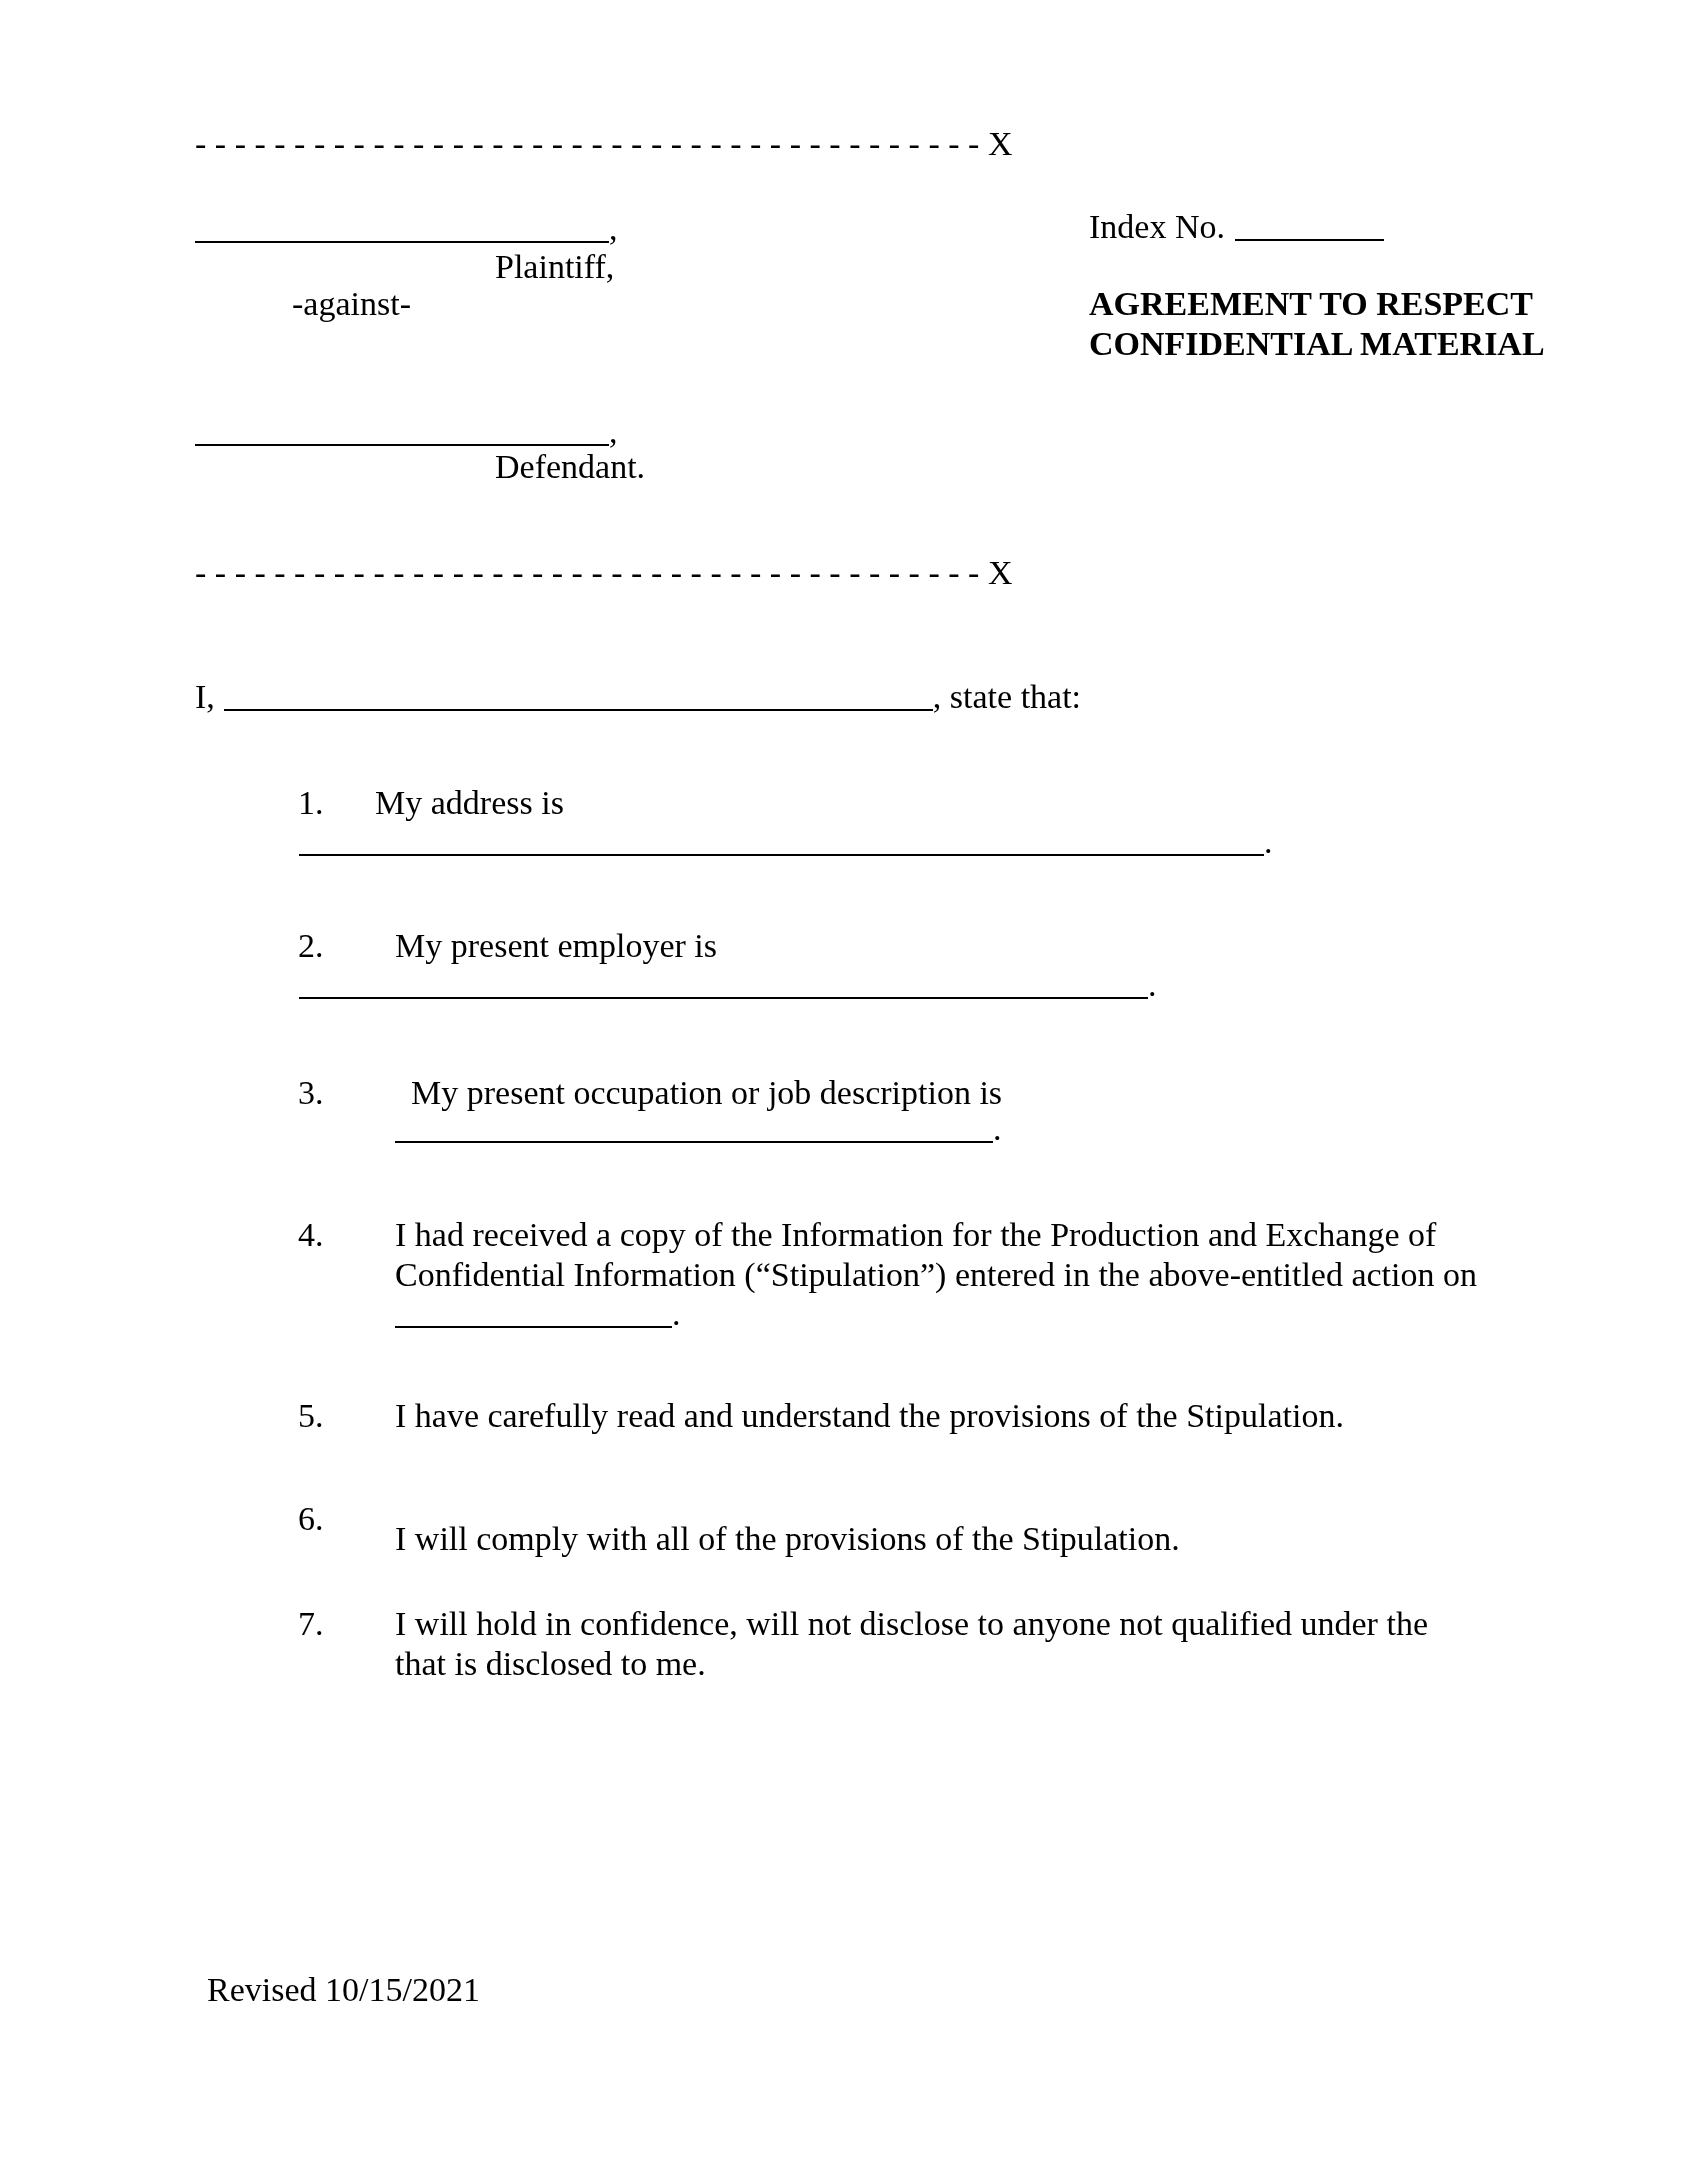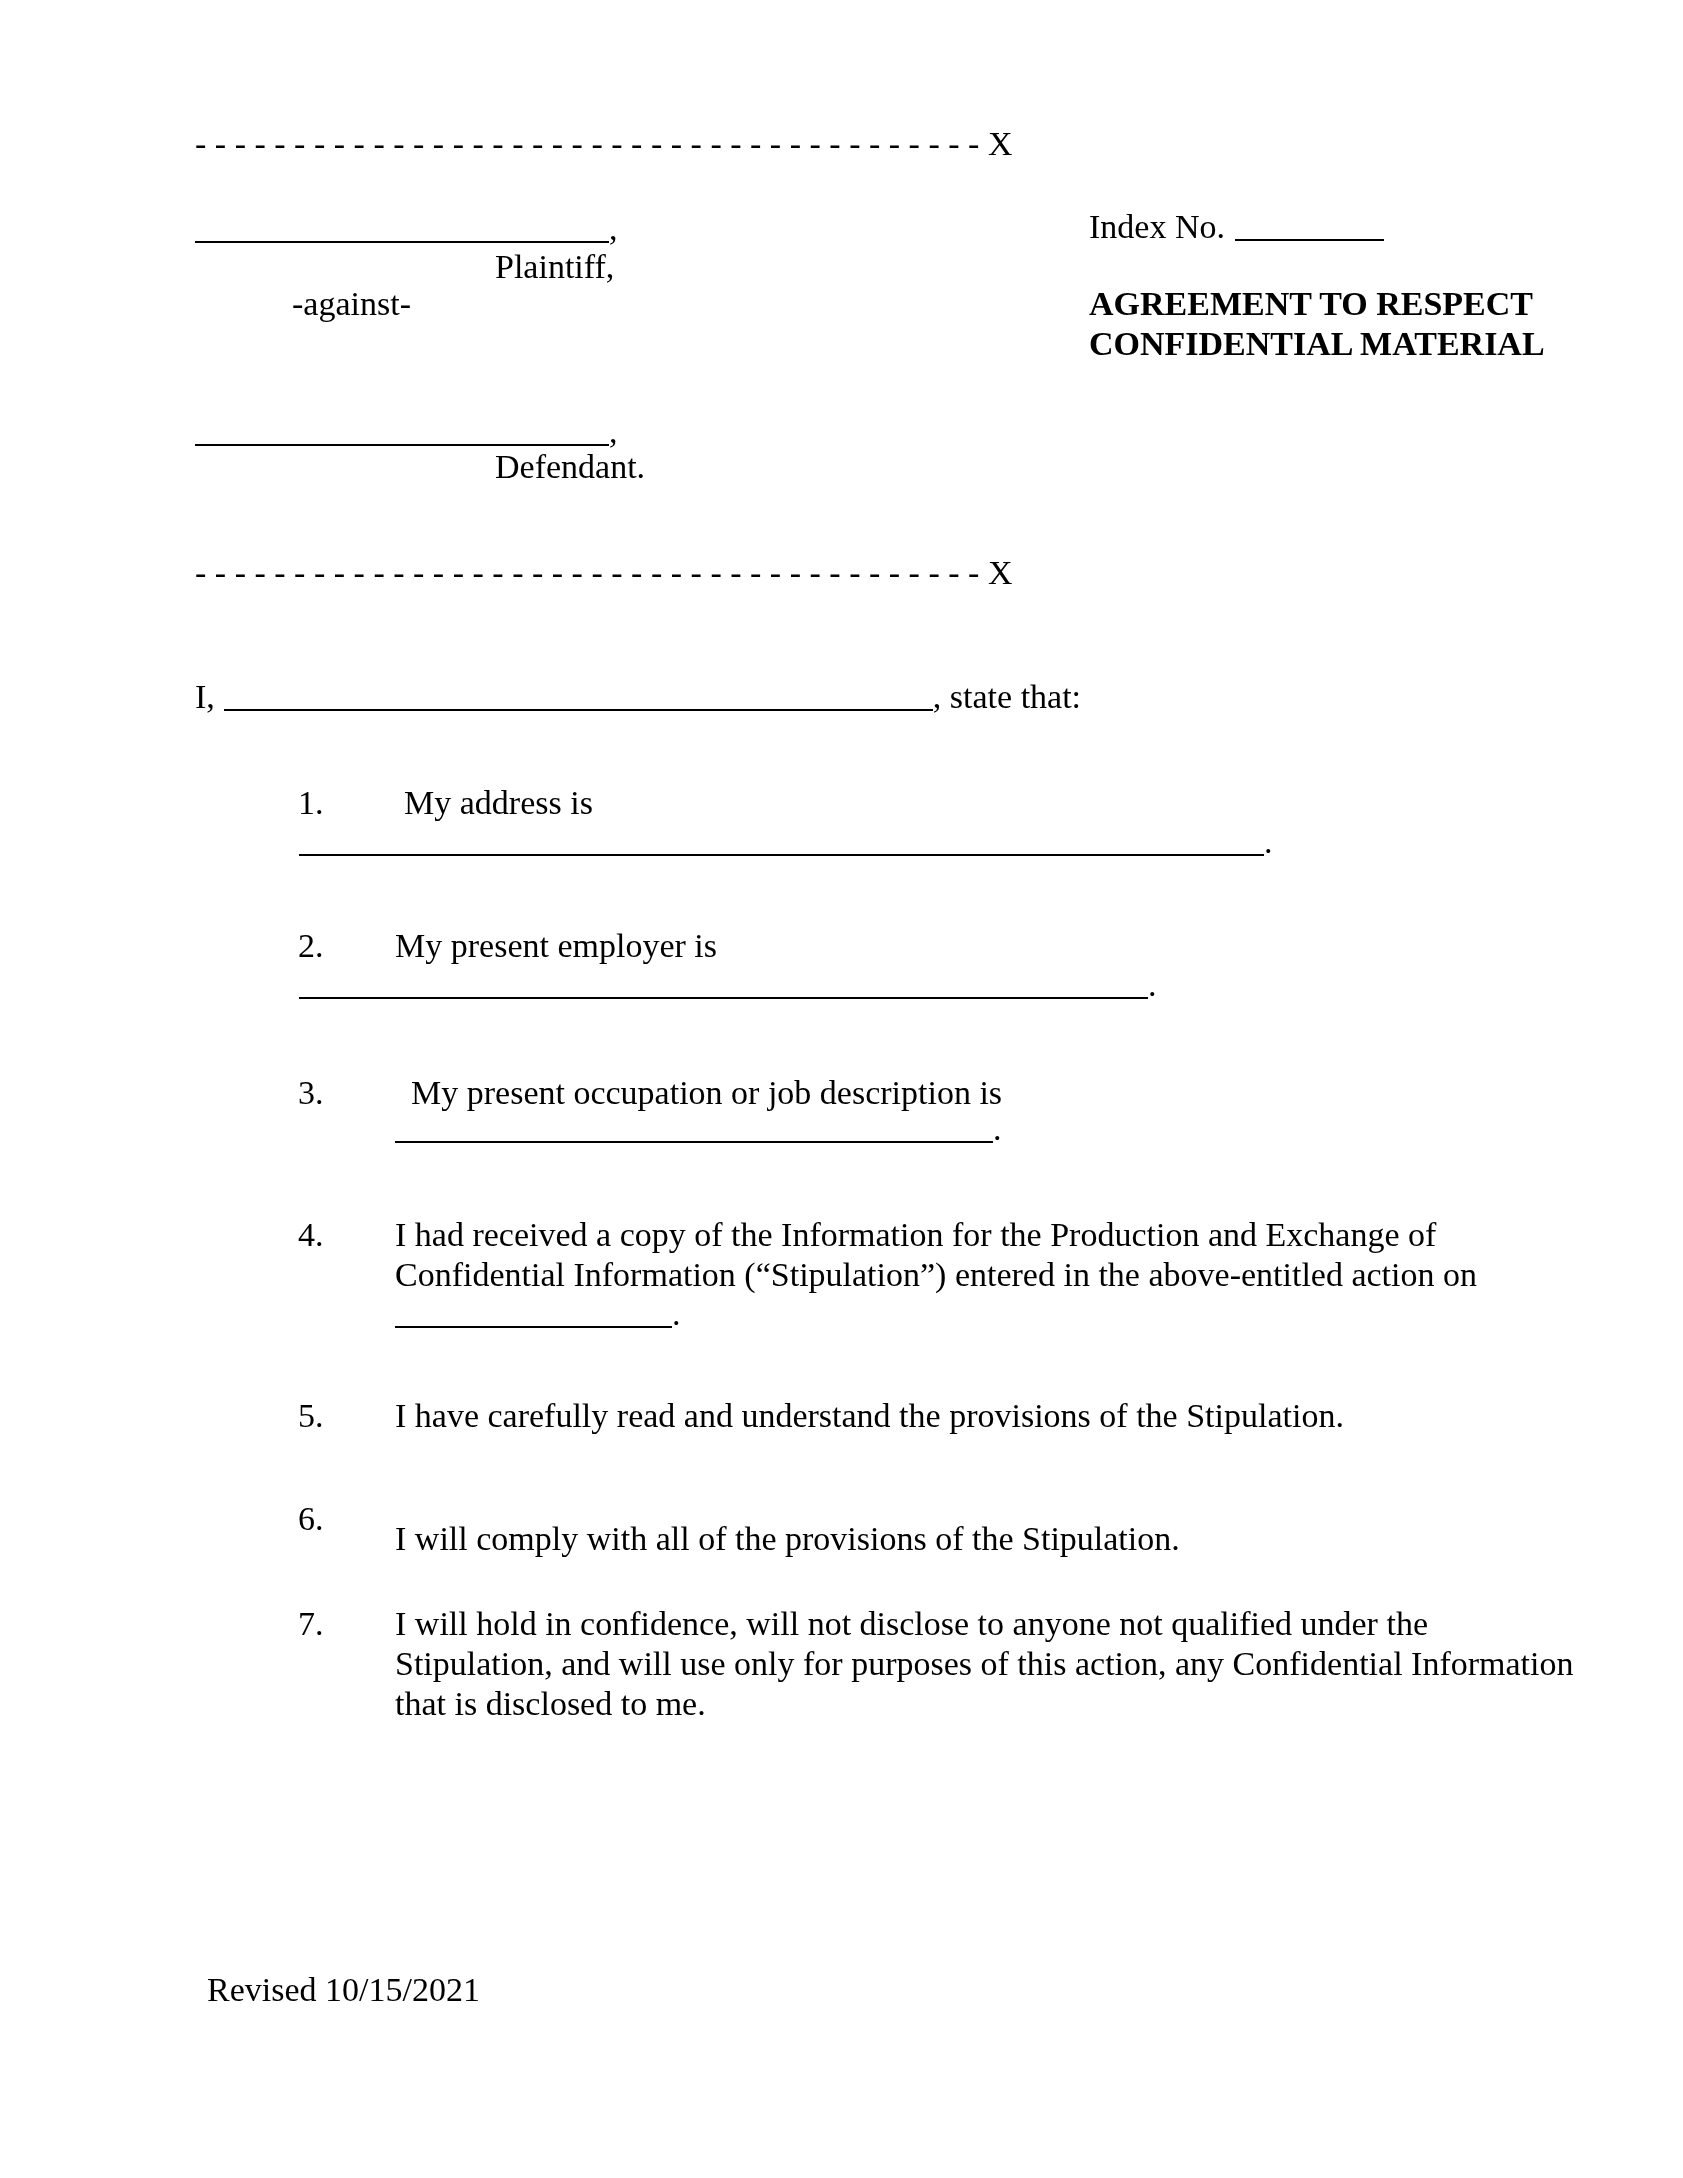--- a/index.html
+++ b/index.html
@@ -43,21 +43,21 @@
   <div class="abs doc-title" style="top:284px;left:1089px;">
     <div class="tline">AGREEMENT TO RESPECT</div>
     <div class="tline">CONFIDENTIAL MATERIAL</div>
   </div>
 
   <div class="abs" style="top:553px;left:195px;">- - - - - - - - - - - - - - - - - - - - - - - - - - - - - - - - - - - - - - - - X</div>
 
   <div class="abs" style="top:677px;left:195px;"><span>I,</span><span class="blank" style="width:709px;margin-left:9px;"></span><span>, state that:</span></div>
 
   <div class="abs" style="top:783px;left:298px;">1.</div>
-  <div class="abs" style="top:783px;left:404px;">
+  <div class="abs" style="top:783px;left:375px;">
     <div class="tline">My address is</div>
   </div>
   <div class="abs" style="top:822px;left:299px;"><span class="blank" style="width:965px;"></span><span>.</span></div>
 
   <div class="abs" style="top:926px;left:298px;">2.</div>
   <div class="abs" style="top:926px;left:395px;text-align:center;">
     <div class="tline">My present employer is</div>
   </div>
   <div class="abs" style="top:965px;left:299px;"><span class="blank" style="width:849px;"></span><span>.</span></div>
 
@@ -80,20 +80,19 @@
   </div>
 
   <div class="abs" style="top:1499px;left:298px;">6.</div>
   <div class="abs" style="top:1499px;left:395px;margin-top:20px;">
     <div class="tline">I will comply with all of the provisions of the Stipulation.</div>
   </div>
 
   <div class="abs" style="top:1604px;left:298px;">7.</div>
   <div class="abs" style="top:1604px;left:395px;">
     <div class="tline">I will hold in confidence, will not disclose to anyone not qualified under the</div>
-    <div class="tline">Stipulation, and will use only for purposes of this action, any Confidential Information</div>
     <div class="tline">that is disclosed to me.</div>
   </div>
 
   <div class="abs" style="top:1970px;left:191px;margin-left:16px;">Revised 10/15/2021</div>
 
 </div>
 
 
 </body></html>

